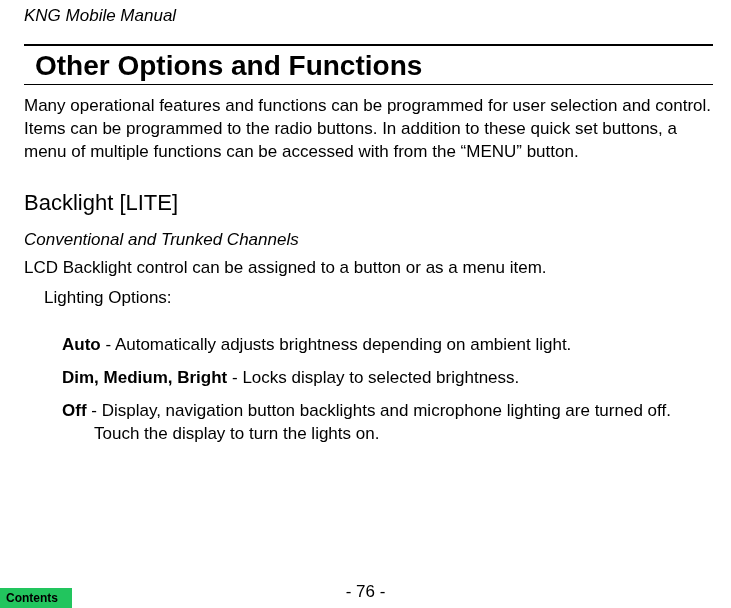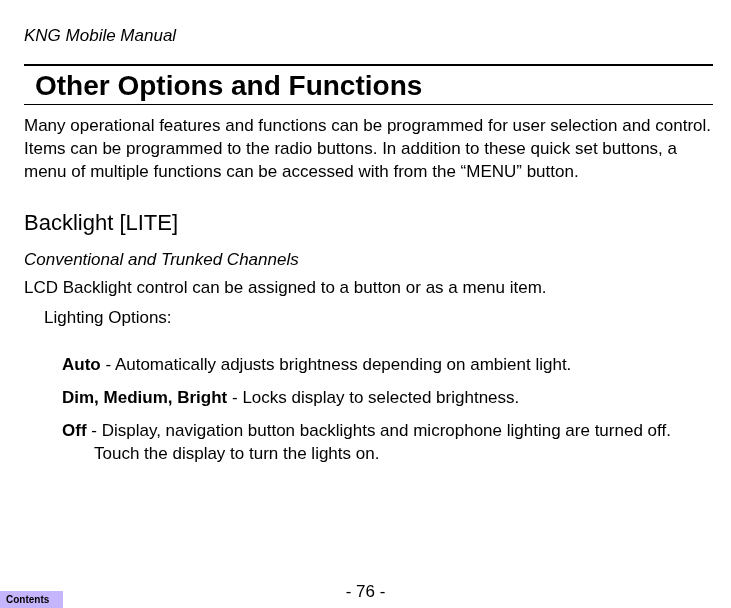--- a/index.html
+++ b/index.html
@@ -7,21 +7,21 @@
     padding: 0;
     font-family: Arial, Helvetica, sans-serif;
     color: #000;
     background: #fff;
     width: 731px;
     height: 608px;
     position: relative;
     box-sizing: border-box;
   }
   .page {
-    padding: 26px 18px 0 24px;
+    padding: 6px 18px 0 24px;
     box-sizing: border-box;
   }
   .header-title {
     font-style: italic;
     font-size: 17px;
     margin-bottom: 18px;
   }
   .hr-top {
     border: none;
     border-top: 2px solid #000;
@@ -84,23 +84,23 @@
     left: 0;
     width: 731px;
     text-align: center;
     bottom: 6px;
     font-size: 17px;
   }
   .contents-btn {
     position: absolute;
     left: 0;
     bottom: 0;
-    background: #c4b5fd;
+    background: #22c55e;
     color: #000;
-    font-size: 10px;
+    font-size: 12px;
     font-weight: bold;
     padding: 3px 14px 3px 6px;
   }
 </style>
 </head>
 <body>
 
 <div class="page">
   <div class="header-title">KNG Mobile Manual</div>
 

